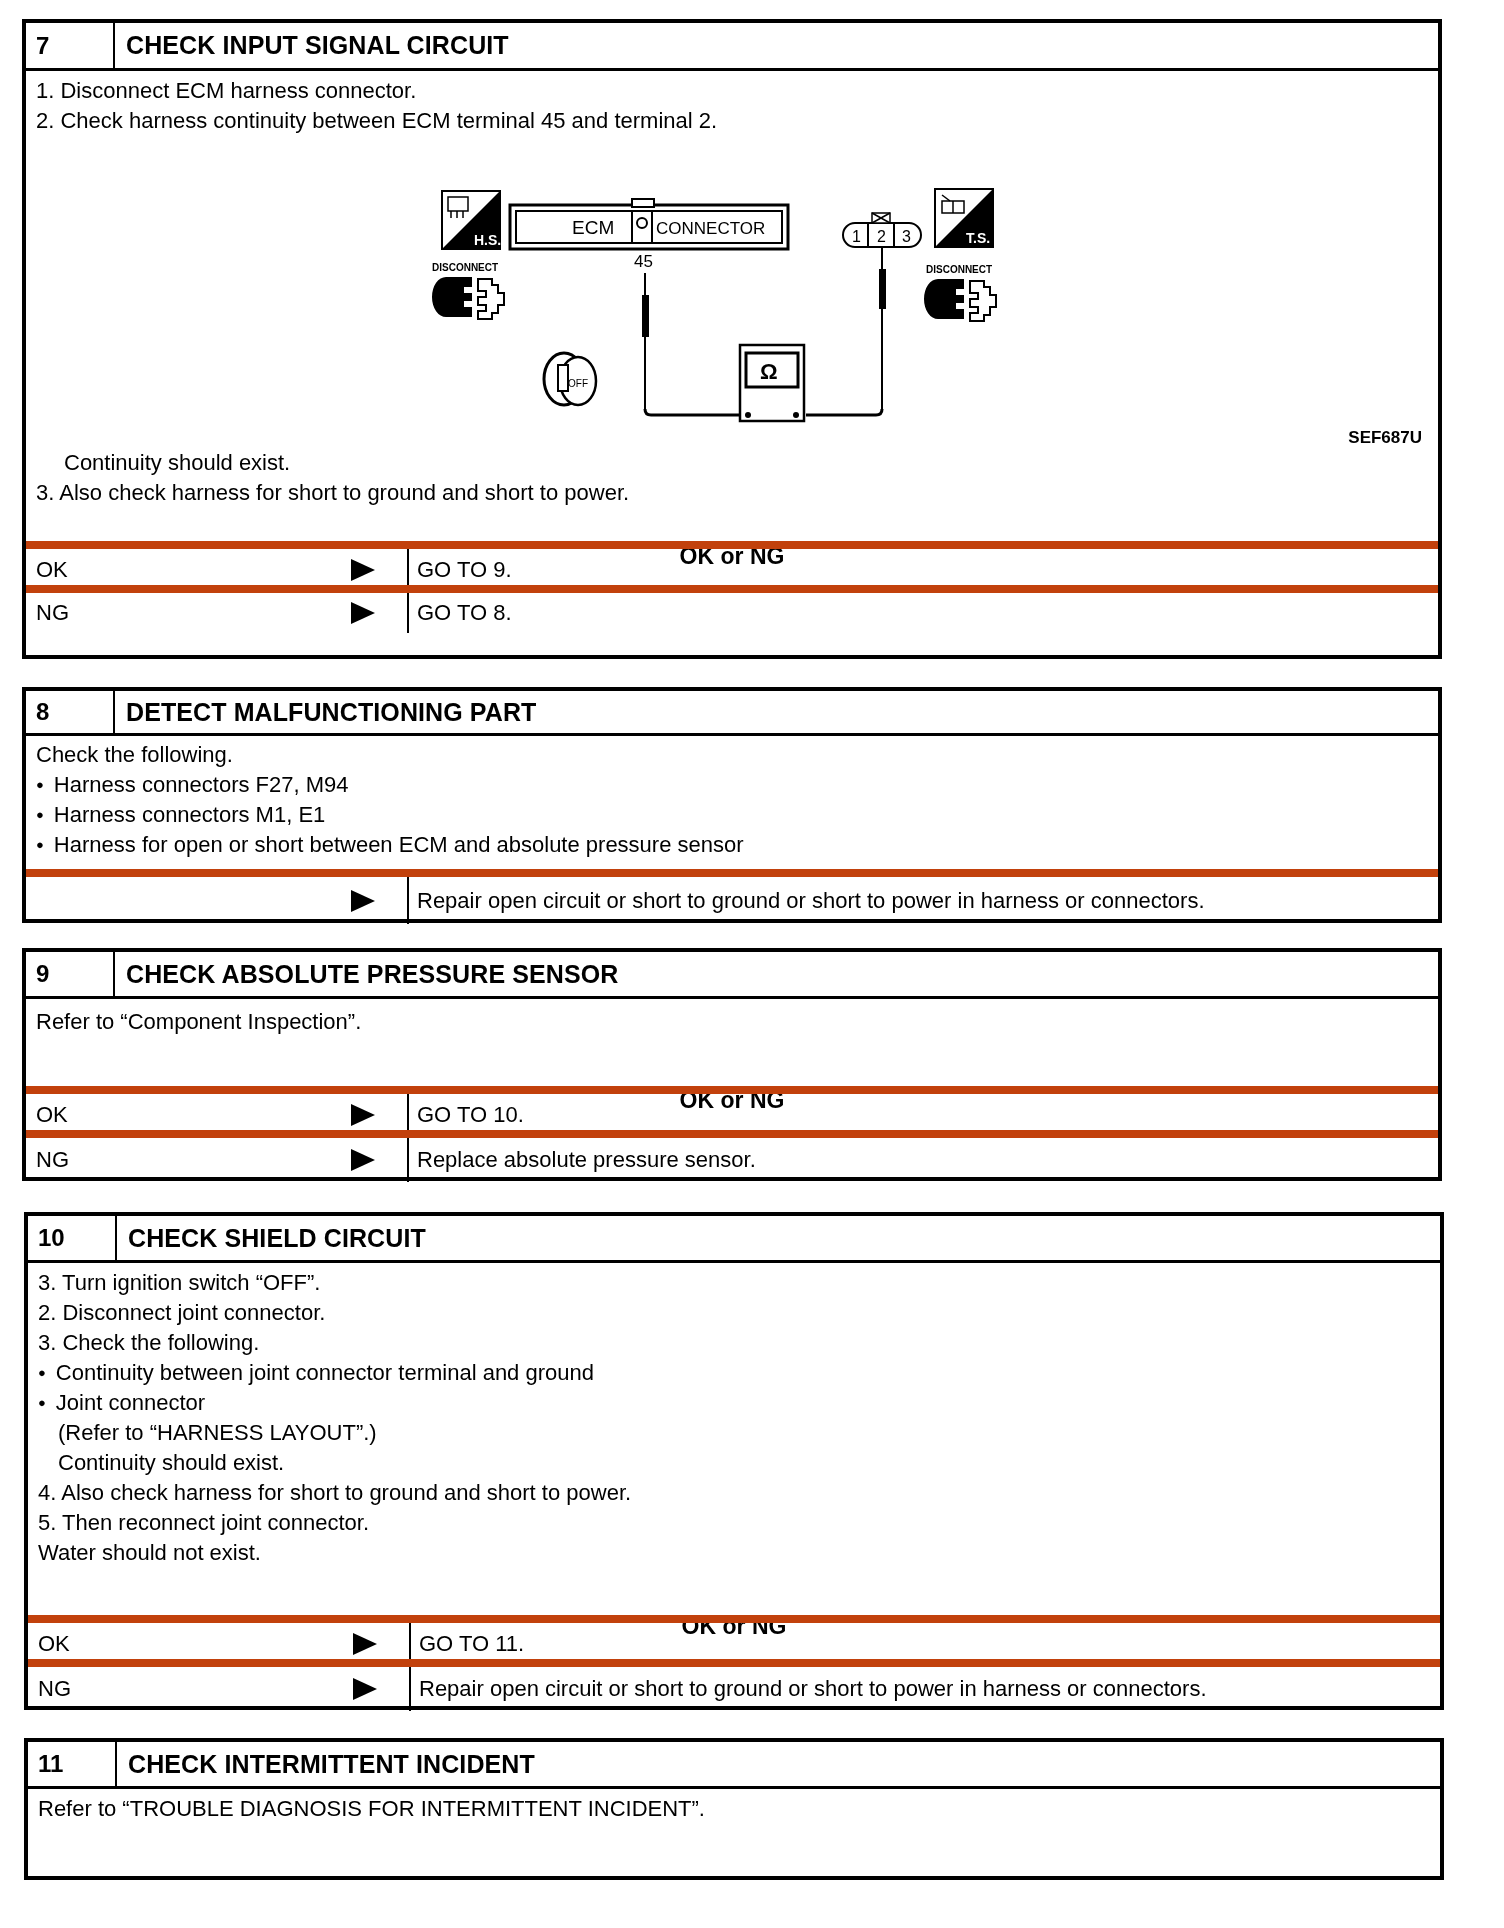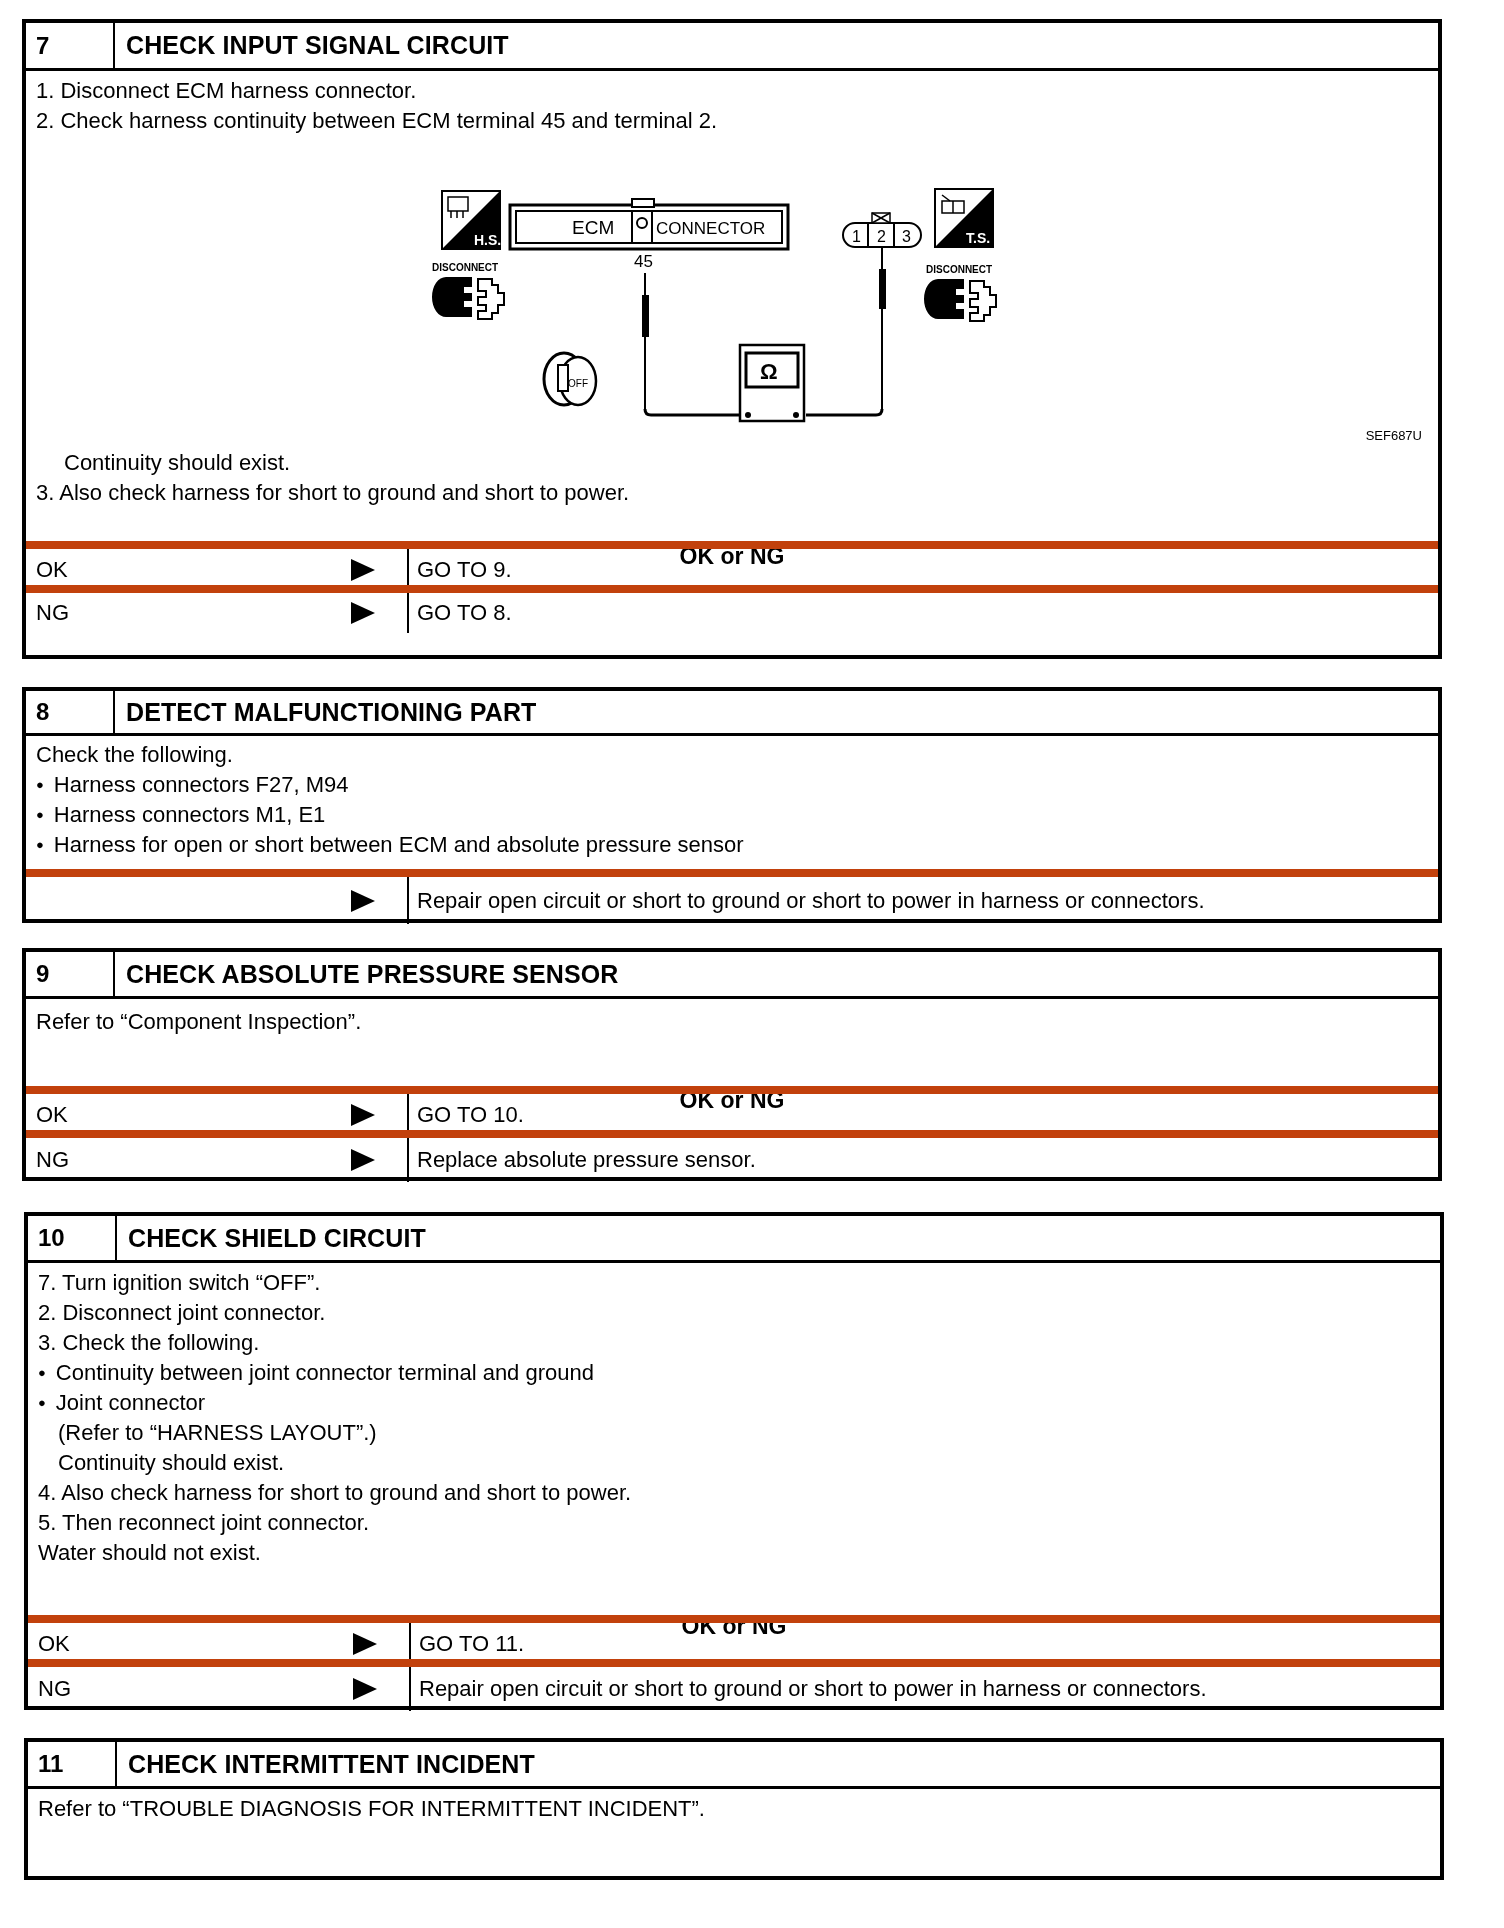--- a/index.html
+++ b/index.html
@@ -16,21 +16,21 @@
   .okng { position:absolute; left:0; right:0; text-align:center; font-weight:bold; font-size:23px; line-height:30px;margin-top:33px; }
   .row { position:absolute; left:0; right:0; border-top:8px solid #c2410c; }
   .row .lbl { position:absolute; left:10px; top:0; bottom:0; display:flex; align-items:center; font-size:22px; }
   .row .arrow { position:absolute; left:325px; top:50%; transform:translateY(-50%); width:0; height:0;
                 border-top:11px solid transparent; border-bottom:11px solid transparent; border-left:24px solid #000; }
   .row .res { position:absolute; left:381px; right:0; top:0; bottom:0; border-left:2px solid #000;
               display:flex; align-items:center; padding-left:8px; font-size:22px; }
   .row .res.bold { font-weight:bold; }
   .bullet::before { content:"\25CF"; font-size:13px; position:relative; top:-3px; margin-right:10px; }
   .diag { position:absolute; }
-  .sef { position:absolute; font-size:13px; }
+  .sef { position:absolute; font-size:17px;font-weight:bold; }
 </style>
 </head>
 <body>
 
 <div class="box" style="top:19px; height:632px;">
   <div class="hdr" style="height:45px;">
     <div class="num">7</div>
     <div class="title">CHECK INPUT SIGNAL CIRCUIT</div>
   </div>
   <div class="body-line" style="top:53px;">1.  Disconnect ECM harness connector.</div>
@@ -168,21 +168,21 @@
     <div class="arrow"></div>
     <div class="res">Replace absolute pressure sensor.</div>
   </div>
 </div>
 
 <div class="box" style="top:1212px; left:24px; height:490px;">
   <div class="hdr" style="height:44px;">
     <div class="num">10</div>
     <div class="title">CHECK SHIELD CIRCUIT</div>
   </div>
-  <div class="body-line" style="top:52px;">7.  Turn ignition switch “OFF”.</div>
+  <div class="body-line" style="top:52px;">3.  Turn ignition switch “OFF”.</div>
   <div class="body-line" style="top:82px;">2.  Disconnect joint connector.</div>
   <div class="body-line" style="top:112px;">3.  Check the following.</div>
   <div class="body-line bullet" style="top:142px;">Continuity between joint connector terminal and ground</div>
   <div class="body-line bullet" style="top:172px;">Joint connector</div>
   <div class="body-line" style="top:202px; left:30px;">(Refer to “HARNESS LAYOUT”.)</div>
   <div class="body-line bold" style="top:232px; left:30px;">Continuity should exist.</div>
   <div class="body-line" style="top:262px;">4.  Also check harness for short to ground and short to power.</div>
   <div class="body-line" style="top:292px;">5.  Then reconnect joint connector.</div>
   <div class="body-line bold" style="top:322px;">Water should not exist.</div>
   <div class="okng" style="top:362px;">OK or NG</div>

